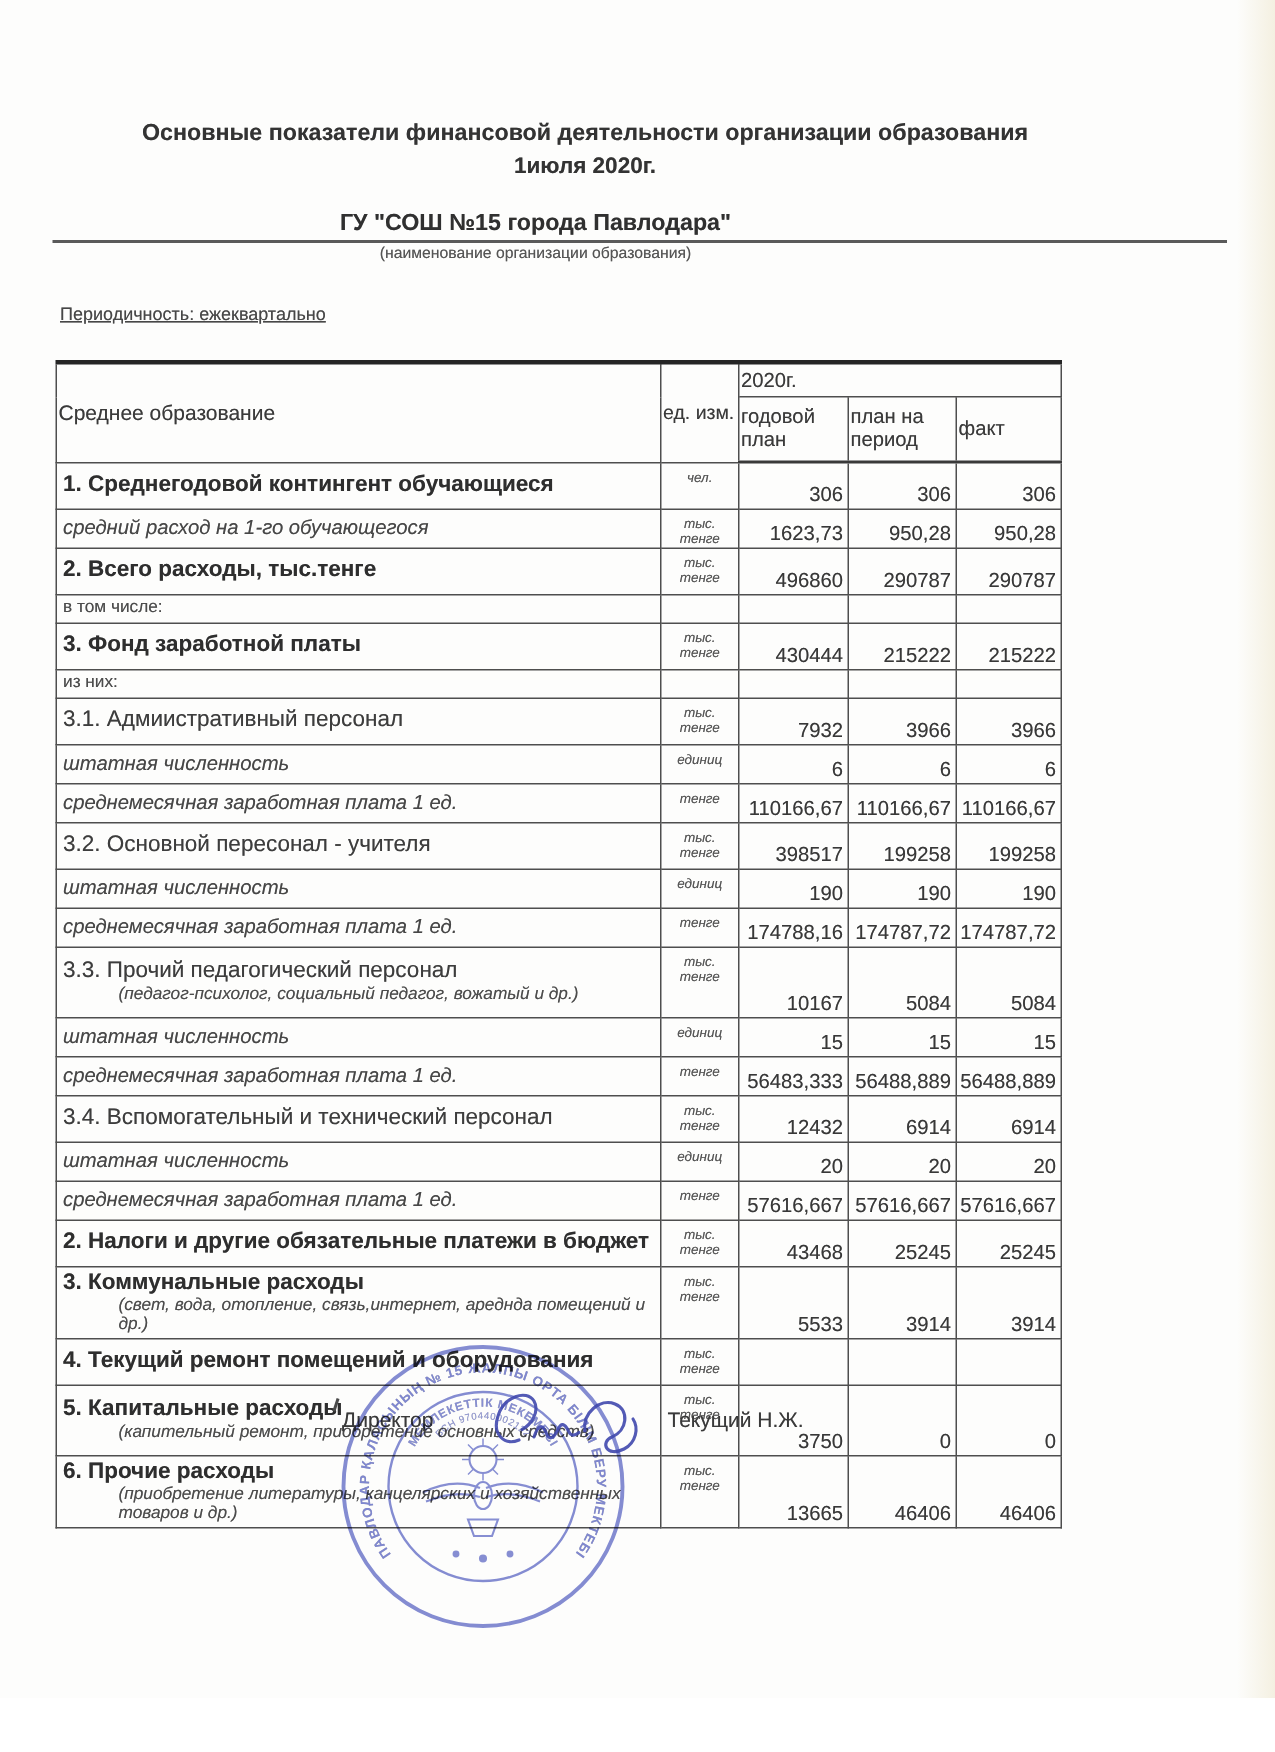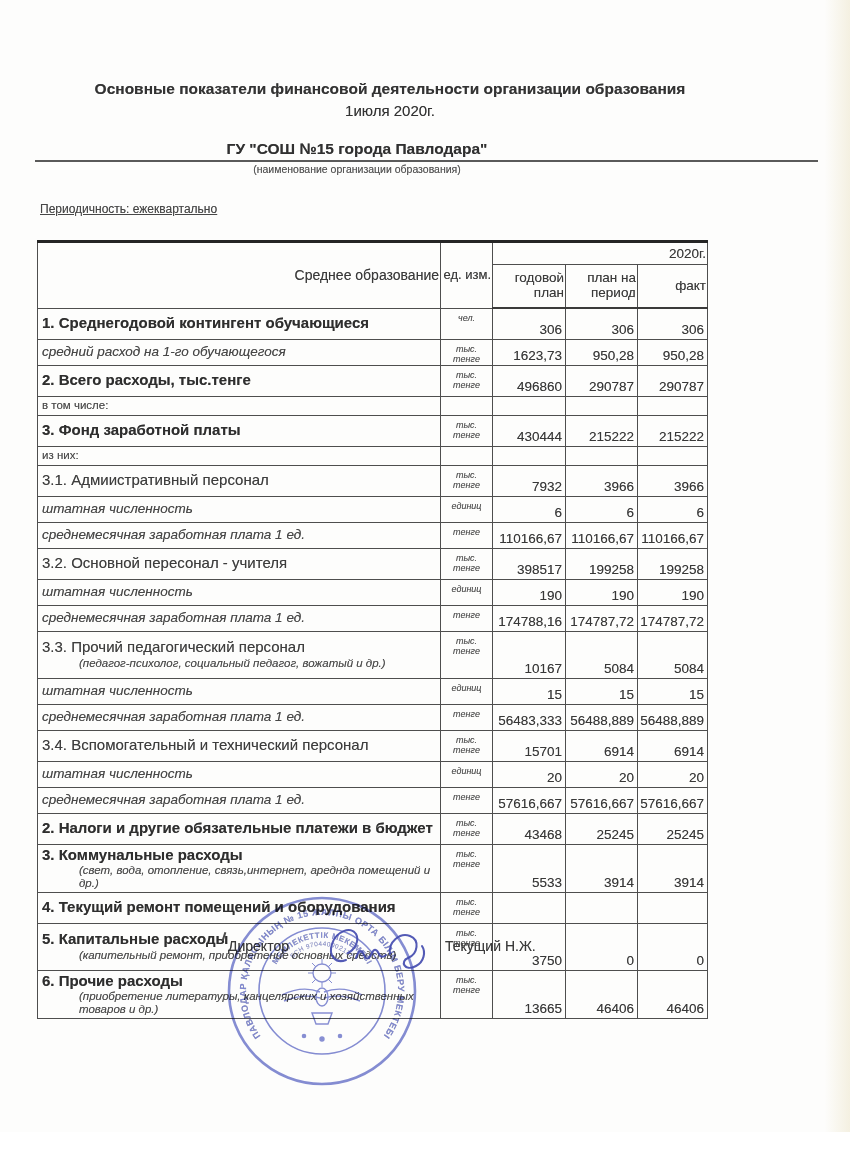--- a/index.html
+++ b/index.html
@@ -10,41 +10,41 @@
     background:#ffffff;
   }
   .page{
     position:relative;width:850px;height:1132px;overflow:hidden;
     background:linear-gradient(90deg,#fdfdfc 0%,#fdfdfc 97%,#f4f0e1 100%);
     text-shadow:0 0 .4px rgba(70,70,70,.55);
   }
   
   .title-block{position:absolute;left:40px;top:80px;width:700px;text-align:center;}
   .title-line1{font-size:15.5px;font-weight:bold;color:#333;}
-  .title-line2{font-size:15px;font-weight:normal;color:#333;margin-top:4px;}
+  .title-line2{font-size:15px;font-weight:bold;color:#333;margin-top:4px;}
   .org-block{position:absolute;left:37px;top:140px;width:640px;text-align:center;}
   .org-name{font-size:15.5px;font-weight:bold;color:#303030;}
   .org-rule{position:absolute;left:35px;top:160px;width:783px;border-bottom:2px solid #5a5a5a;}
   .org-caption{position:absolute;left:37px;top:163px;width:640px;text-align:center;
     font-size:10.5px;color:#555;}
   .periodicity{position:absolute;left:40px;top:202px;font-size:12px;
     color:#474747;text-decoration:underline;}
   
   table.fin{
     position:absolute;left:37px;top:240px;width:670px;
     border-collapse:collapse;table-layout:fixed;
     border:1px solid #4a4a4a;border-top:3px solid #252525;
   }
   table.fin td,table.fin th{border:1px solid #4e4e4e;overflow:hidden;}
-  thead th{font-weight:normal;color:#3a3a3a;vertical-align:middle;text-align:right;margin-left:16px;}
+  thead th{font-weight:normal;color:#3a3a3a;vertical-align:middle;text-align:left;margin-left:16px;}
   th.h-name{font-size:14px;}
   th.h-unit{font-size:13px;line-height:1.15;}
   th.h-year{font-size:13.5px;height:19px;}
   th.h-sub{font-size:13.5px;line-height:1.1;height:40px;}
-  thead tr:last-child th{border-bottom:2px solid #3a3a3a;border-radius:20px;}
+  thead tr:last-child th{border-bottom:2px solid #3a3a3a;}
   td.c-name{padding:2px 3px 2px 4px;vertical-align:middle;}
   .row-name{line-height:1.12;}
   .row-note{font-size:11.5px;font-style:italic;color:#4c4c4c;font-weight:normal;line-height:1.1;margin-top:1px;margin-left:37px;}
   td.c-unit{font-size:9px;font-style:italic;color:#565656;text-align:center;
     vertical-align:top;padding-top:4px;}
   td.c-val{font-size:13.5px;text-align:right;vertical-align:bottom;
     padding:1px 3px 2px 1px;color:#383838;}
   tr.kind-section .row-name{font-size:15px;font-weight:bold;color:#2e2e2e;}
   tr.kind-subsection .row-name{font-size:15px;color:#3d3d3d;}
   tr.kind-sub .row-name{font-size:13.5px;font-style:italic;color:#474747;}
@@ -235,21 +235,21 @@
           <td class="c-unit">тенге</td>
           <td class="c-val">56483,333</td>
           <td class="c-val">56488,889</td>
           <td class="c-val">56488,889</td>
         </tr>
         <tr class="kind-subsection">
           <td class="c-name">
             <div class="row-name">3.4. Вспомогательный и технический персонал</div>
           </td>
           <td class="c-unit">тыс. тенге</td>
-          <td class="c-val">15701</td>
+          <td class="c-val">12432</td>
           <td class="c-val">6914</td>
           <td class="c-val">6914</td>
         </tr>
         <tr class="kind-sub">
           <td class="c-name">
             <div class="row-name">штатная численность</div>
           </td>
           <td class="c-unit">единиц</td>
           <td class="c-val">20</td>
           <td class="c-val">20</td>

